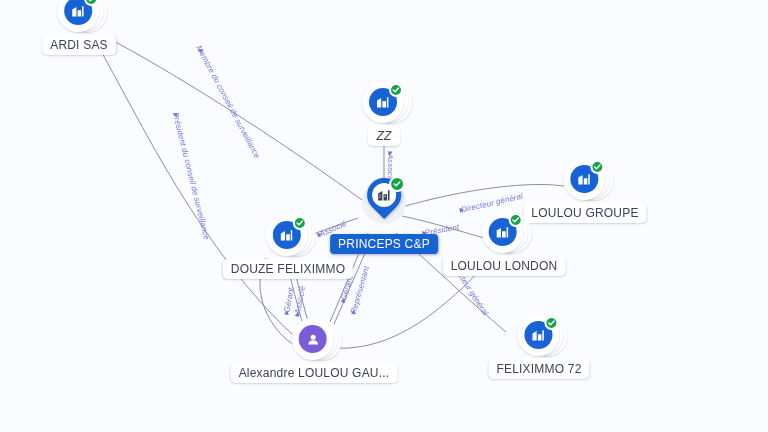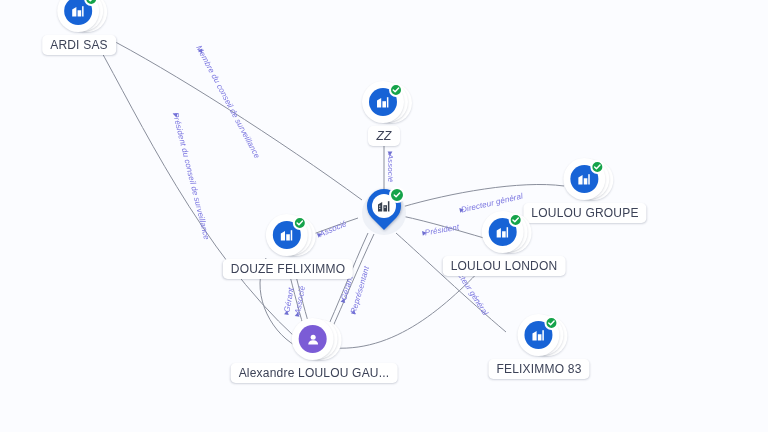--- a/index.html
+++ b/index.html
@@ -275,20 +275,21 @@
                 <rect x="8.4" y="8.6" width="1.3" height="1.2" fill="#ffffff"></rect>
               </svg>
             </div>
           </div>
           <div class="pin-badge">
             <svg width="8" height="8" viewBox="0 0 10 10" aria-hidden="true">
               <path d="M1.6 5.1 L3.9 7.3 L8.3 2.6" fill="none" stroke="#ffffff" stroke-width="1.8" stroke-linecap="round" stroke-linejoin="round"></path>
             </svg>
           </div>
         </div>
+        <div class="node-label selected">PRINCEPS C&amp;P</div>
       </div>
       <div class="node" style="left: 585px; top: 190px;">
         <div class="node-stack">
           <div class="card c3"></div>
           <div class="card c2"></div>
           <div class="card c1"></div>
           <div class="disc">
             <svg width="16" height="16" viewBox="0 0 16 16" aria-hidden="true">
               <path d="M2 13.5 L2 6.6 L6.2 4.1 L6.2 13.5 Z" fill="#ffffff"></path>
               <path d="M7.4 13.5 L7.4 7.2 L11 7.2 L11 13.5 Z" fill="#ffffff"></path>
@@ -343,21 +344,21 @@
               <rect x="3.2" y="9.8" width="1.1" height="1.1" fill="#ffffff"></rect>
               <rect x="8.4" y="8.6" width="1.3" height="1.2" fill="#ffffff"></rect>
             </svg>
           </div>
           <div class="badge">
             <svg width="8" height="8" viewBox="0 0 10 10" aria-hidden="true">
               <path d="M1.6 5.1 L3.9 7.3 L8.3 2.6" fill="none" stroke="#ffffff" stroke-width="1.8" stroke-linecap="round" stroke-linejoin="round"></path>
             </svg>
           </div>
         </div>
-        <div class="node-label">FELIXIMMO 83</div>
+        <div class="node-label">FELIXIMMO 72</div>
       </div>
       <div class="node" style="left: 288px; top: 246px;">
         <div class="node-stack">
           <div class="card c3"></div>
           <div class="card c2"></div>
           <div class="card c1"></div>
           <div class="disc">
             <svg width="16" height="16" viewBox="0 0 16 16" aria-hidden="true">
               <path d="M2 13.5 L2 6.6 L6.2 4.1 L6.2 13.5 Z" fill="#ffffff"></path>
               <path d="M7.4 13.5 L7.4 7.2 L11 7.2 L11 13.5 Z" fill="#ffffff"></path>

